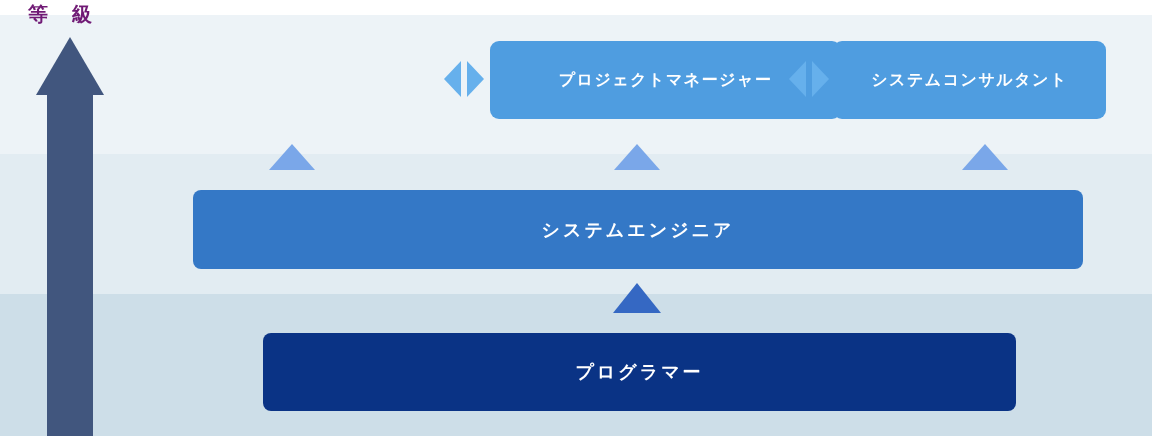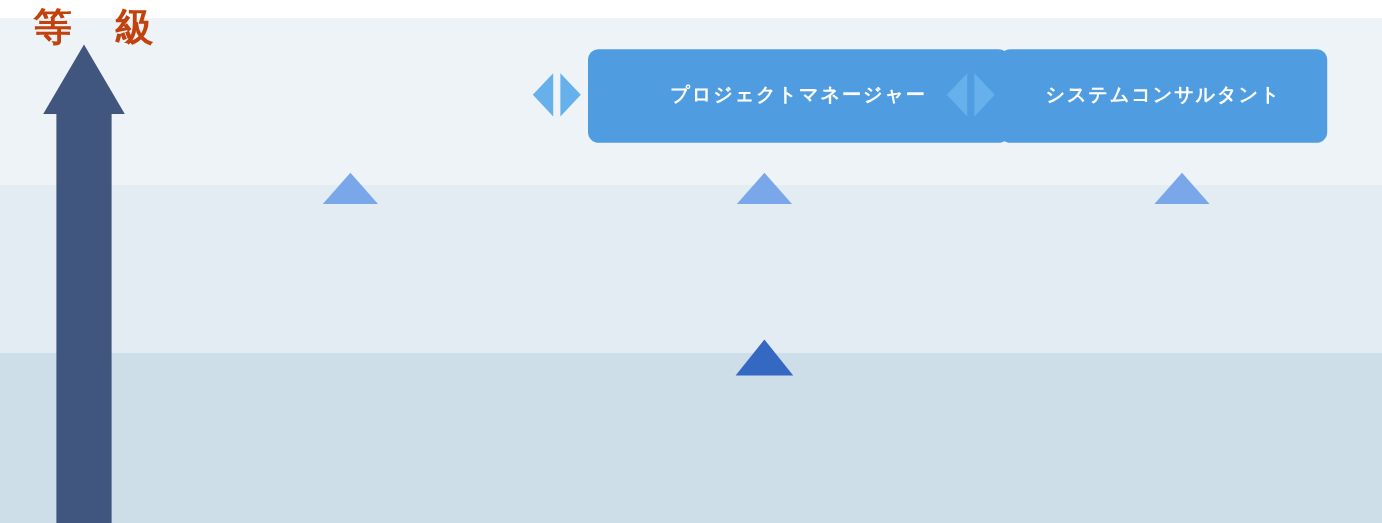--- a/index.html
+++ b/index.html
@@ -18,23 +18,23 @@
   
   .band { position: absolute; left: 0; width: 1152px; }
   .band-1 { top: 15px;  height: 139px; background: #edf3f7; }
   .band-2 { top: 154px; height: 140px; background: #e2ecf2; }
   .band-3 { top: 294px; height: 142px; background: #cddee8; }
 
   
   .grade-label {
     position: absolute;
     left: 28px; top: 1px;
-    font-size: 32px;
+    font-size: 20px;
     font-weight: bold;
-    color: #c2410c;
+    color: #701a75;
     letter-spacing: 2px;
     white-space: pre;
   }
   .grade-arrow-head {
     position: absolute;
     left: 36px; top: 37px;
     width: 0; height: 0;
     border-left: 34px solid transparent;
     border-right: 34px solid transparent;
     border-bottom: 58px solid #41567e;
@@ -165,17 +165,23 @@
   </div>
 
   <div class="role-box top-box box-system-consultant">
     <span>システムコンサルタント</span>
   </div>
 
   <div class="up-tri-light up-light-1"></div>
   <div class="up-tri-light up-light-2"></div>
   <div class="up-tri-light up-light-3"></div>
 
+  <div class="role-box box-system-engineer">
+    <span>システムエンジニア</span>
+  </div>
 
   <div class="up-tri-dark"></div>
 
+  <div class="role-box box-programmer">
+    <span>プログラマー</span>
+  </div>
 
 </div>
 
 </body></html>

